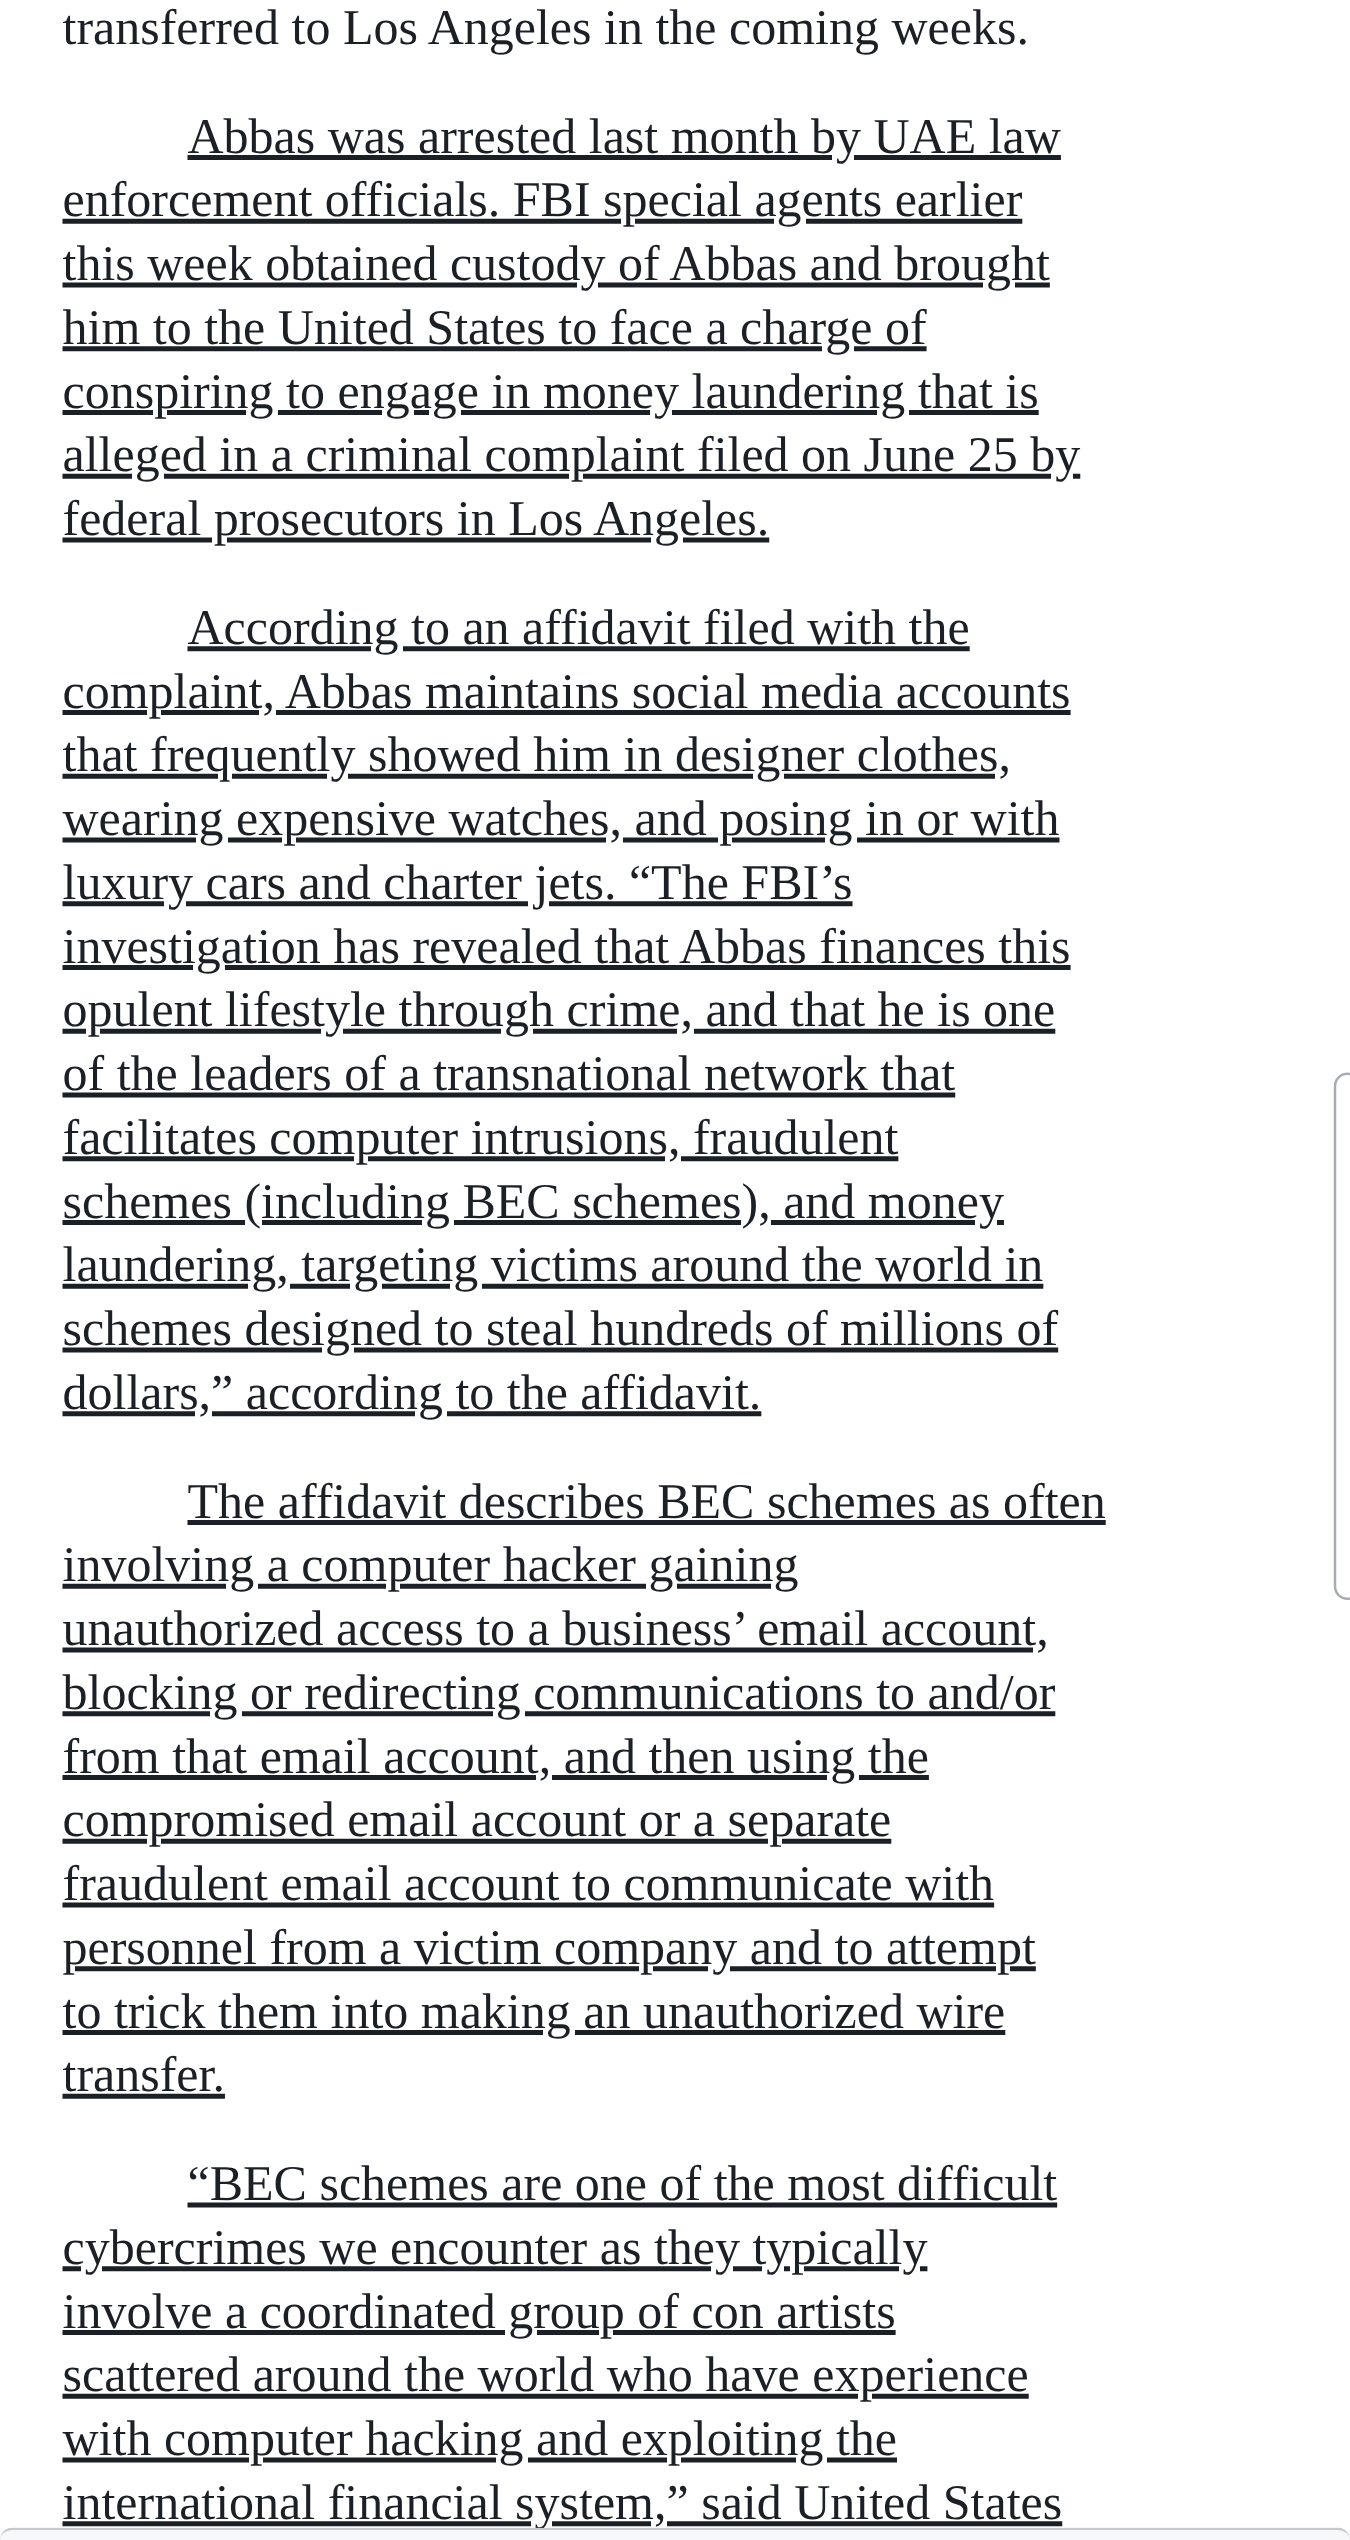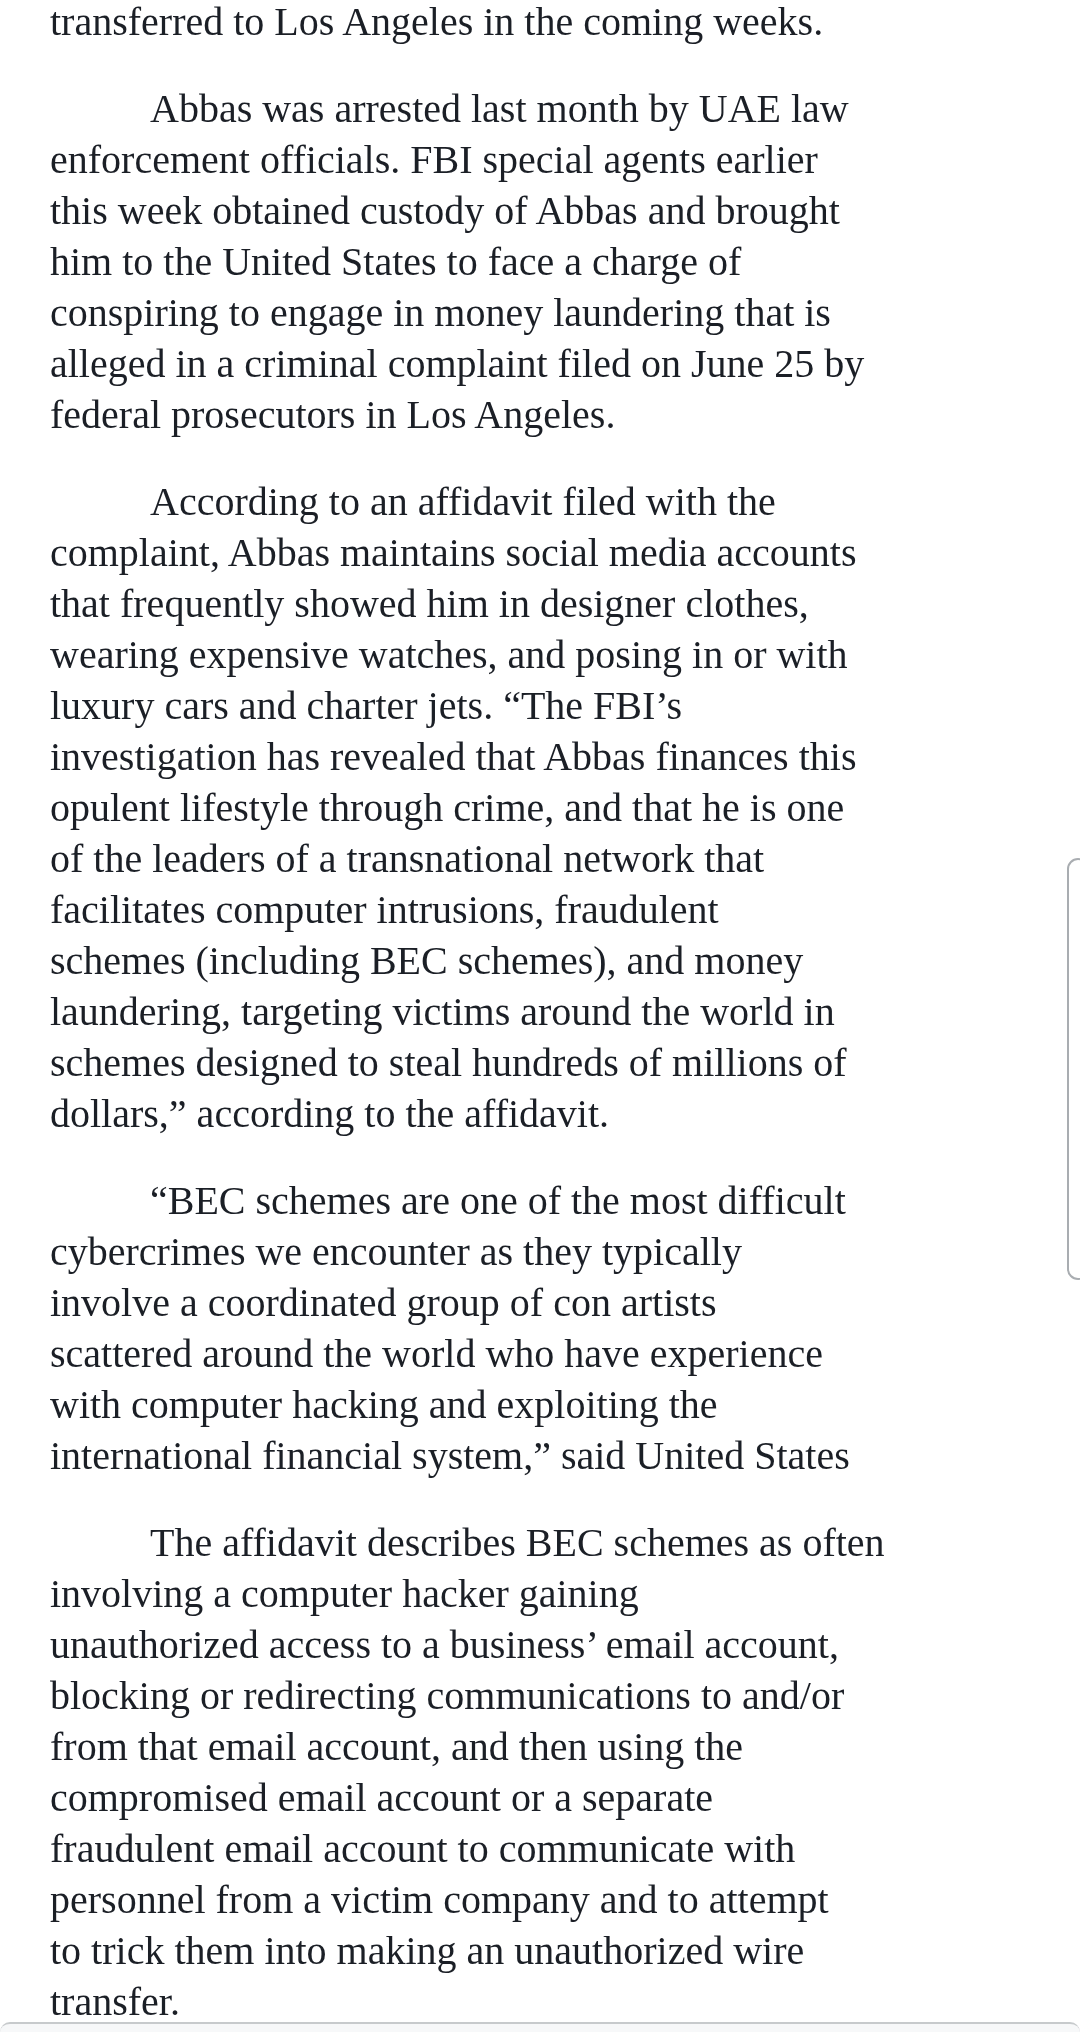--- a/index.html
+++ b/index.html
@@ -24,20 +24,21 @@
     margin: 0 0 36px 0;
     font-size: 40px;
     line-height: 51px;
     color: var(--text-color, #1b1f26);
     white-space: pre-line;       
     text-align: left;
     letter-spacing: 0px;
   }
   .article p.indent {
     text-indent: 100px;
+    text-decoration: underline;
   }
   .scroll-thumb {
     position: absolute;
     top: 858px;
     right: -9px;
     width: 22px;
     height: 422px;
     background: var(--thumb-bg, #ffffff);
     border: 2px solid var(--thumb-border, #a9adb1);
     border-radius: 11px;
@@ -73,33 +74,33 @@
 wearing expensive watches, and posing in or with
 luxury cars and charter jets. “The FBI’s
 investigation has revealed that Abbas finances this
 opulent lifestyle through crime, and that he is one
 of the leaders of a transnational network that
 facilitates computer intrusions, fraudulent
 schemes (including BEC schemes), and money
 laundering, targeting victims around the world in
 schemes designed to steal hundreds of millions of
 dollars,” according to the affidavit.</p>
-  <p class="indent">“BEC schemes are one of the most difficult
-cybercrimes we encounter as they typically
-involve a coordinated group of con artists
-scattered around the world who have experience
-with computer hacking and exploiting the
-international financial system,” said United States</p>
   <p class="indent">The affidavit describes BEC schemes as often
 involving a computer hacker gaining
 unauthorized access to a business’ email account,
 blocking or redirecting communications to and/or
 from that email account, and then using the
 compromised email account or a separate
 fraudulent email account to communicate with
 personnel from a victim company and to attempt
 to trick them into making an unauthorized wire
 transfer.</p>
+  <p class="indent">“BEC schemes are one of the most difficult
+cybercrimes we encounter as they typically
+involve a coordinated group of con artists
+scattered around the world who have experience
+with computer hacking and exploiting the
+international financial system,” said United States</p>
 </div>
 
 <div class="scroll-thumb"></div>
 
 <div class="bottom-bar"></div>
 
 </body></html>

